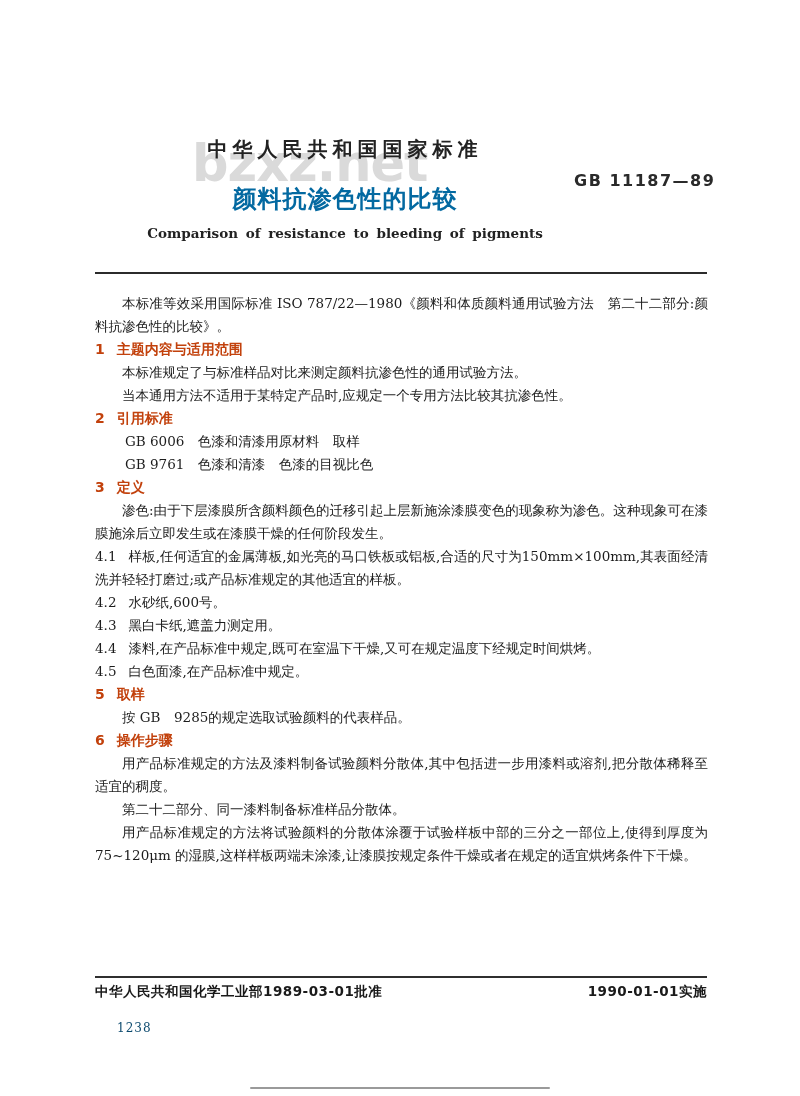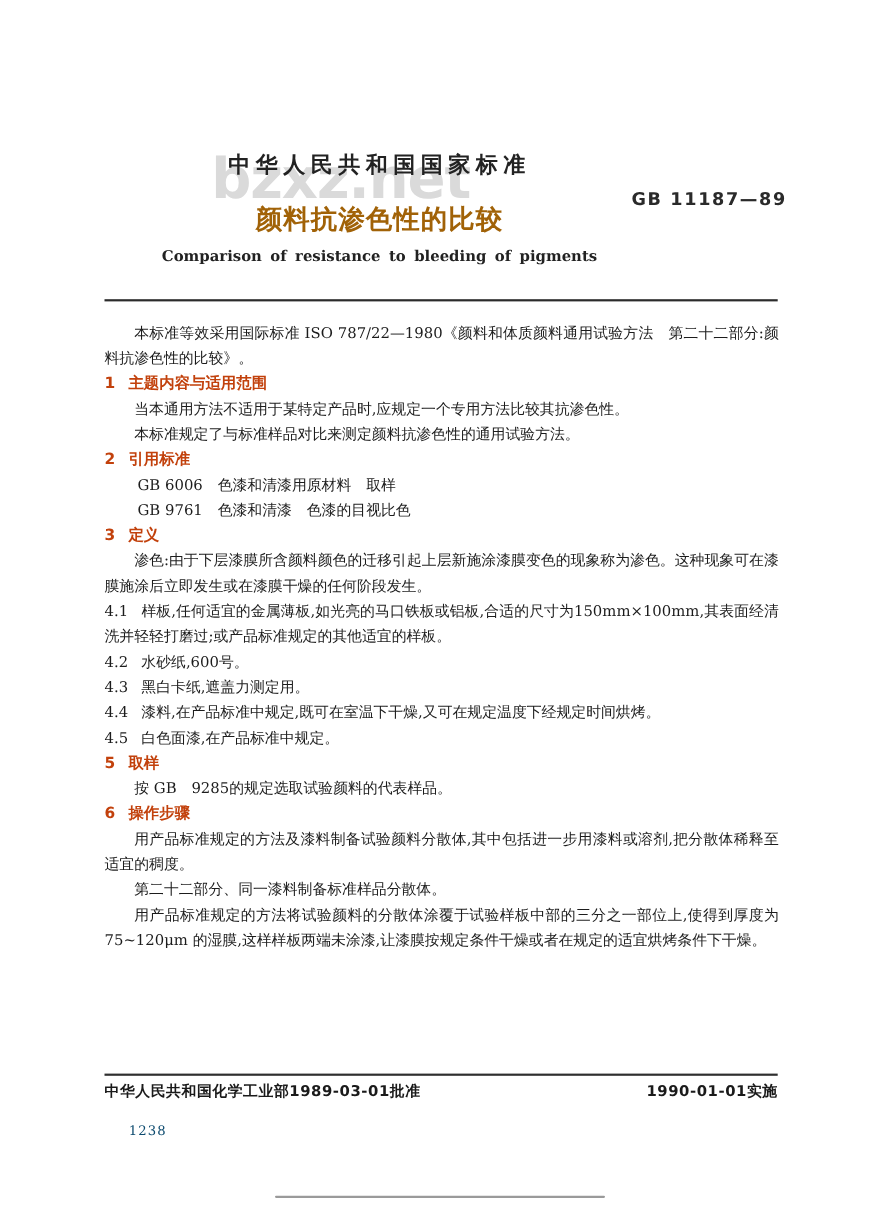--- a/index.html
+++ b/index.html
@@ -48,21 +48,21 @@
     letter-spacing: 1.5px;
     color: #2a2a2a;
   }
   .doc-title {
     top: 183px; left: 95px; width: 500px;
     text-align: center;
     font-family: Liberation Serif, serif;
     font-weight: 700;
     font-size: 24px;
     letter-spacing: 1px;
-    color: #a16207;
+    color: #0369a1;
     margin: 0;
   }
   .subtitle-en {
     top: 225px; left: 95px; width: 500px;
     text-align: center;
     font-family: "DejaVu Serif", "Liberation Serif", serif;
     font-weight: 700;
     font-size: 13.5px;
     word-spacing: 3px;
     color: #222;
@@ -135,22 +135,22 @@
 <div class="layer gb-num">GB 11187—89</div>
 <div class="layer doc-title">颜料抗渗色性的比较</div>
 <div class="layer subtitle-en">Comparison of resistance to bleeding of pigments</div>
 <div class="layer header-rule"></div>
 
 <div class="layer body-text">
 
   <p class="indent intro">本标准等效采用国际标准 ISO 787/22—1980《颜料和体质颜料通用试验方法　第二十二部分:颜料抗渗色性的比较》。</p>
 
   <p class="sec-heading"><span class="sec-num">1</span><span>主题内容与适用范围</span></p>
+  <p class="indent">本标准规定了与标准样品对比来测定颜料抗渗色性的通用试验方法。</p>
   <p class="indent">当本通用方法不适用于某特定产品时,应规定一个专用方法比较其抗渗色性。</p>
-  <p class="indent">本标准规定了与标准样品对比来测定颜料抗渗色性的通用试验方法。</p>
 
   <p class="sec-heading"><span class="sec-num">2</span><span>引用标准</span></p>
   <p class="ref-item">GB 6006　色漆和清漆用原材料　取样</p>
   <p class="ref-item">GB 9761　色漆和清漆　色漆的目视比色</p>
 
   <p class="sec-heading"><span class="sec-num">3</span><span>定义</span></p>
   <p class="indent">渗色:由于下层漆膜所含颜料颜色的迁移引起上层新施涂漆膜变色的现象称为渗色。这种现象可在漆膜施涂后立即发生或在漆膜干燥的任何阶段发生。</p>
 
   <p class="clause"><span class="clause-num">4.1</span><span>样板,任何适宜的金属薄板,如光亮的马口铁板或铝板,合适的尺寸为150mm×100mm,其表面经清洗并轻轻打磨过;或产品标准规定的其他适宜的样板。</span></p>
   <p class="clause"><span class="clause-num">4.2</span><span>水砂纸,600号。</span></p>

